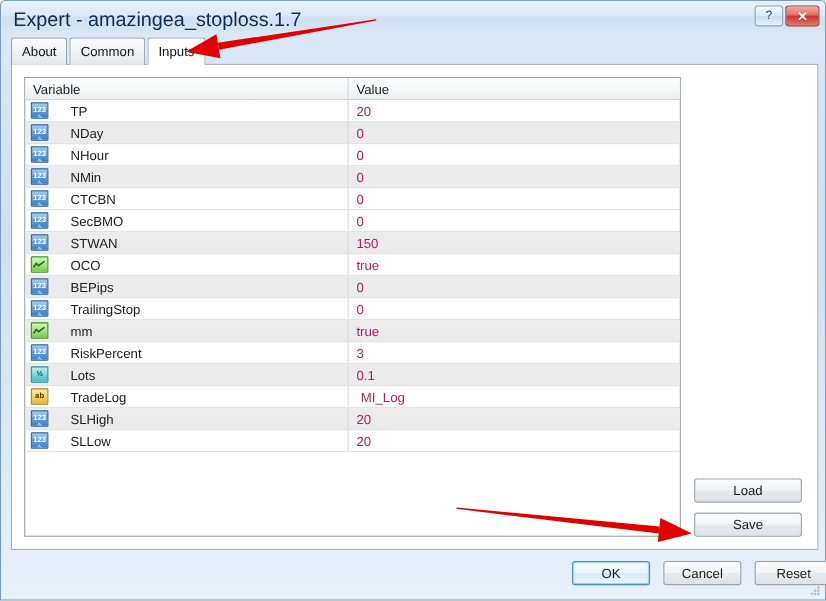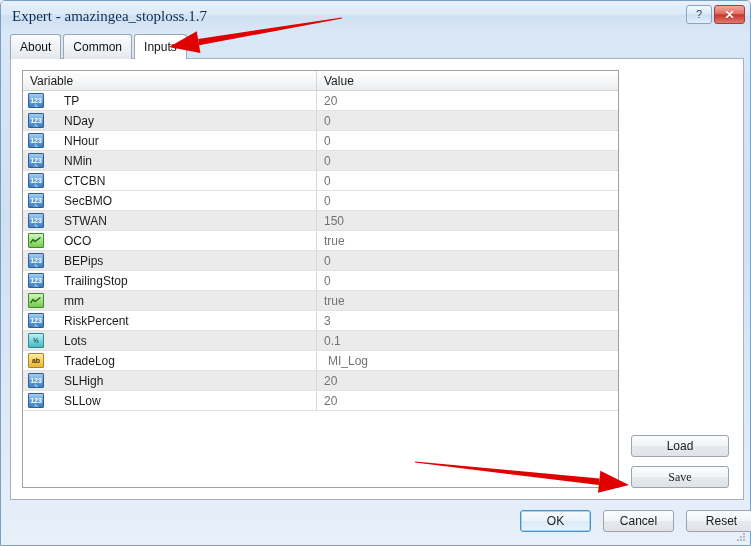--- a/index.html
+++ b/index.html
@@ -17,21 +17,21 @@
     border-radius:5px 5px 0 0;
   }
   
   .titlebar{
     position:absolute;left:0;top:0;right:0;height:30px;
     border-radius:4px 4px 0 0;
     background:linear-gradient(to bottom,#eaf2fb 0%,#dbe8f6 45%,#cfe0f2 50%,#d9e7f5 100%);
   }
   .title-text{
     position:absolute;left:11px;top:7px;
-    font-size:15px;color:#0d2c52;white-space:nowrap;font-family:Liberation Serif, serif;
+    font-size:18px;color:#0d2c52;white-space:nowrap;
   }
   .caption-btns{position:absolute;right:5px;top:4px;display:flex;gap:2px;}
   .cap-btn{
     width:26px;height:19px;box-sizing:border-box;
     border:1px solid #86a6c6;border-radius:3px;
     background:linear-gradient(to bottom,#f4f9fd 0%,#dceaf7 48%,#cadef1 52%,#e4eff9 100%);
     display:flex;align-items:center;justify-content:center;
     font-size:11px;color:#22405f;line-height:1;
   }
   .cap-btn.close{
@@ -98,21 +98,21 @@
   .cell-var{
     width:294px;box-sizing:border-box;
     border-right:1px solid #d8d8d8;
     display:flex;align-items:center;
     padding-left:5px;
   }
   .cell-val{
     flex:1;box-sizing:border-box;
     display:flex;align-items:center;
     padding-left:7px;
-    font-size:12px;color:#737373;
+    font-size:12px;color:#be185d;
   }
   .cell-val.str{padding-left:11px;}
   .vname{font-size:12px;color:#1b1b1b;margin-left:20px;}
   
   .ticon{
     width:14px;height:13px;flex:0 0 14px;
     position:relative;border-radius:1px;
     display:flex;align-items:center;justify-content:center;
     font-size:7px;font-weight:bold;line-height:1;
     font-family:"Liberation Sans",sans-serif;
@@ -147,21 +147,21 @@
   .side-btns{position:absolute;right:14px;bottom:11px;width:98px;}
   .btn{
     box-sizing:border-box;
     border:1px solid #9aa4ae;border-radius:3px;
     background:linear-gradient(to bottom,#fbfcfd 0%,#f2f4f6 48%,#e6e9ed 52%,#dfe3e8 100%);
     font-size:12px;color:#1b1b1b;
     display:flex;align-items:center;justify-content:center;
     cursor:default;
   }
   .side-btns .btn{width:98px;height:22px;}
-  .side-btns .btn+.btn{margin-top:9px;font-family:Liberation Serif, serif;}
+  .side-btns .btn+.btn{margin-top:9px;}
   
   .bottom-btns{
     position:absolute;left:485px;top:509px;display:flex;gap:12px;z-index:5;margin-left:34px;
   }
   .bottom-btns .btn{width:71px;height:22px;}
   .btn.default{
     border:1px solid #4a90c8;
     box-shadow:0 0 0 1px #a8d3ef inset;
     background:linear-gradient(to bottom,#f7fbfe 0%,#eaf4fb 48%,#d9ecf8 52%,#e8f4fc 100%);
   }

